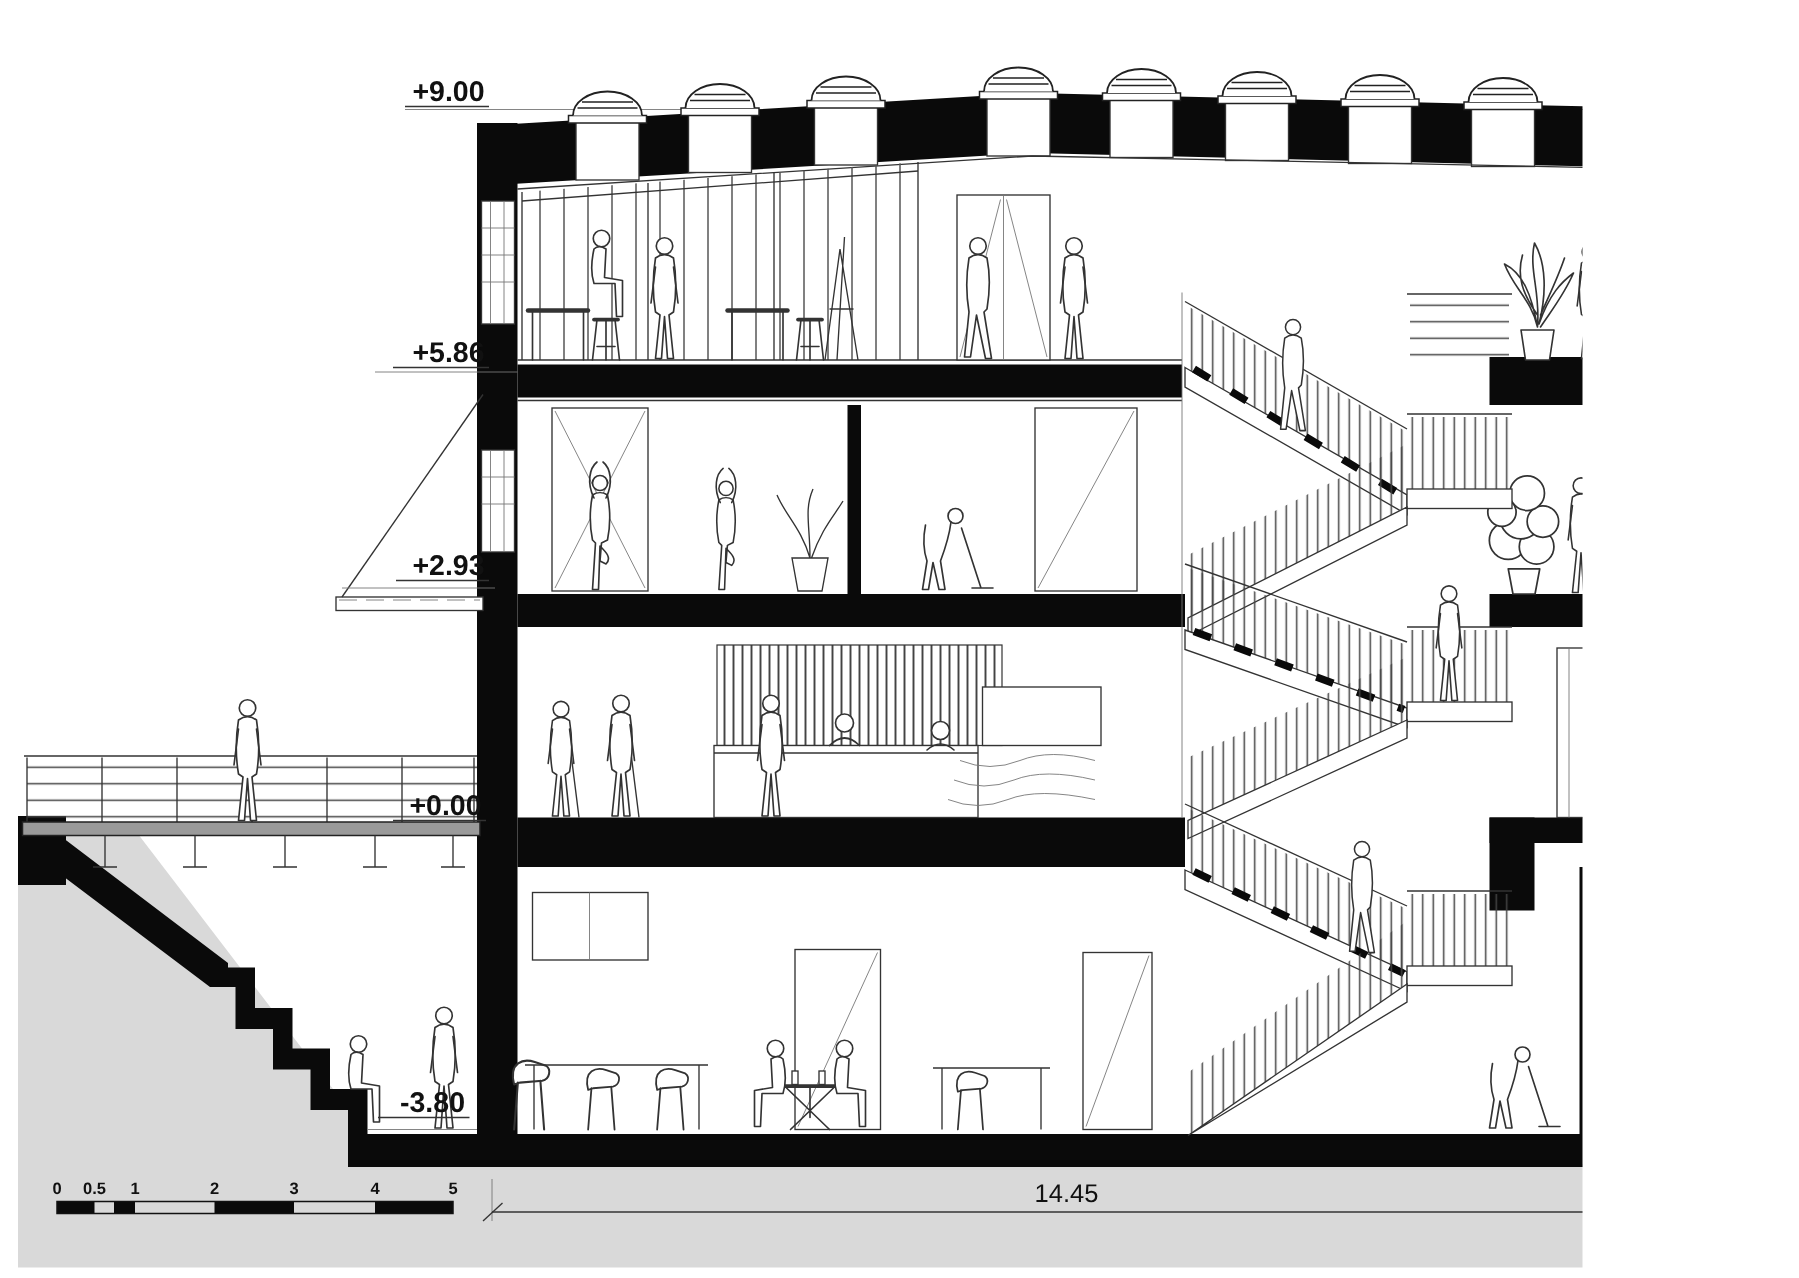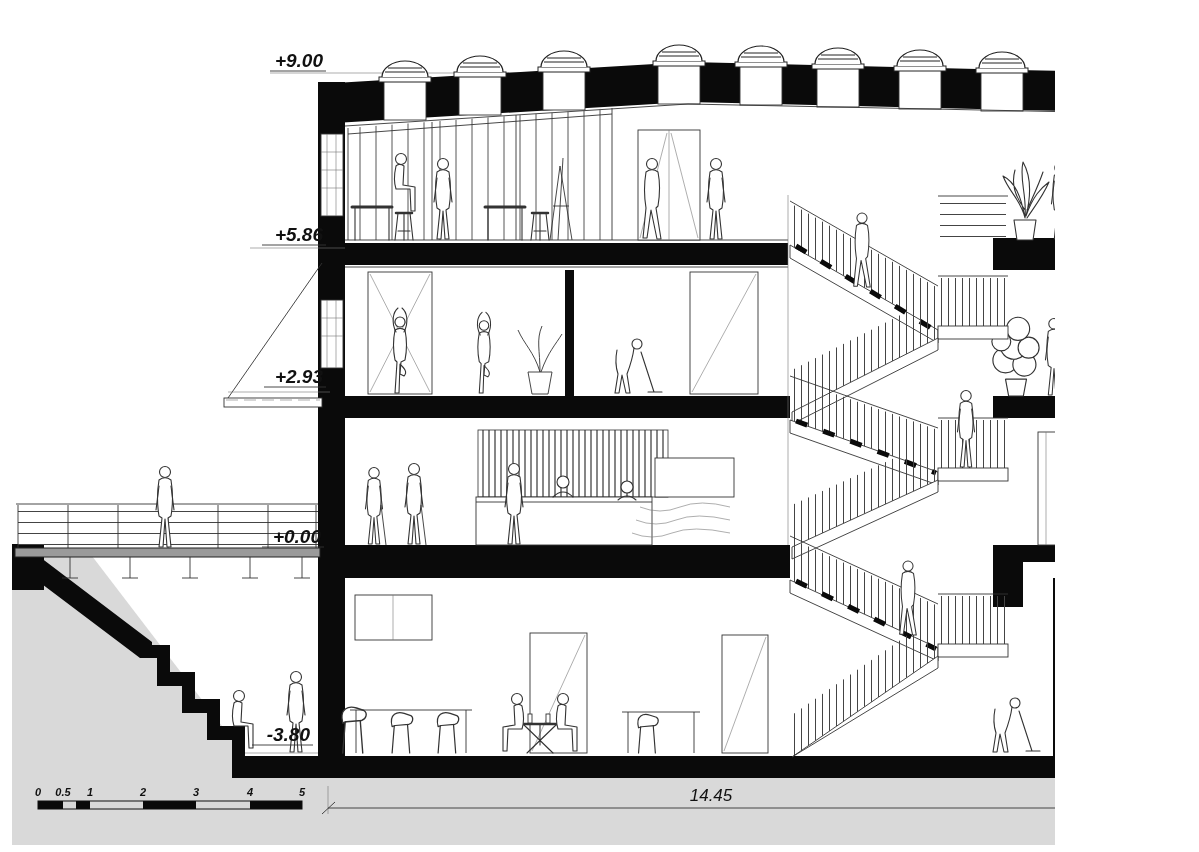--- a/index.html
+++ b/index.html
@@ -1,17 +1,17 @@
 <!DOCTYPE html>
 <html><head>
 <meta charset="utf-8">
 <style>
   html,body{margin:0;padding:0;background:#fff;}
   .page{position:relative;width:1055px;height:852px;background:#ffffff;overflow:hidden;
-        font-family:"Liberation Sans",sans-serif;font-style:italic;}
+        font-family:"Liberation Sans",sans-serif;}
   svg{display:block}
   .lvl{font-family:"Liberation Sans",sans-serif;font-weight:700;font-size:19px;fill:#111;}
   .dim{font-family:"Liberation Sans",sans-serif;font-weight:400;font-size:17px;fill:#111;}
   .sc{font-family:"Liberation Sans",sans-serif;font-weight:700;font-size:11px;fill:#111;}
   .fig{stroke:#333;stroke-width:1.1;fill:#fff;stroke-linejoin:round;stroke-linecap:round;}
   .ln{stroke:#333;stroke-width:.9;fill:none;}
   .thin{stroke:#777;stroke-width:.6;fill:none;}
   .blk{fill:#0a0a0a;stroke:none;}
   .wht{fill:#fff;stroke:#333;stroke-width:.9;}
   .gry{fill:#d9d9d9;stroke:none;}

